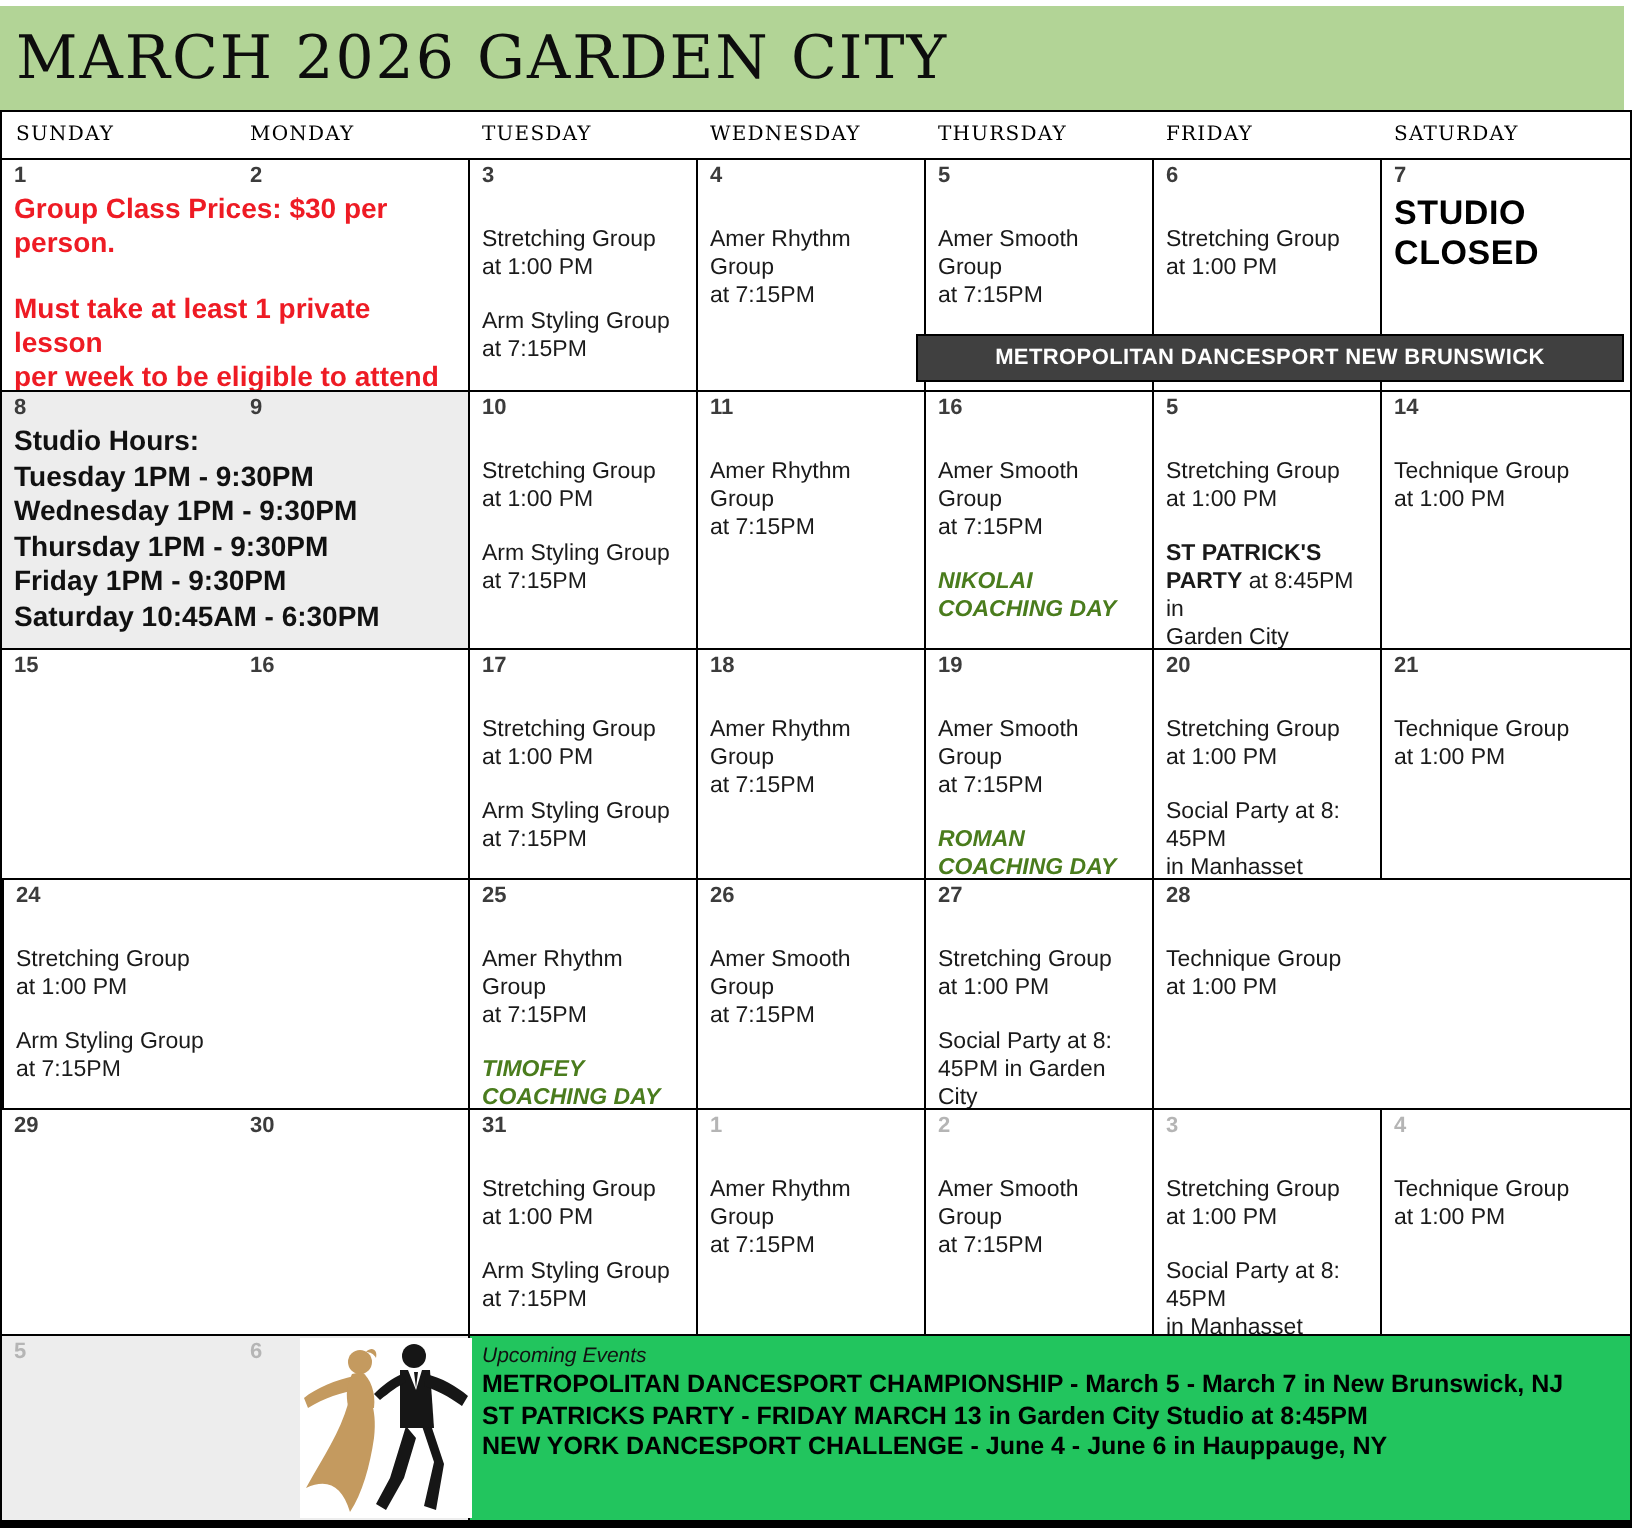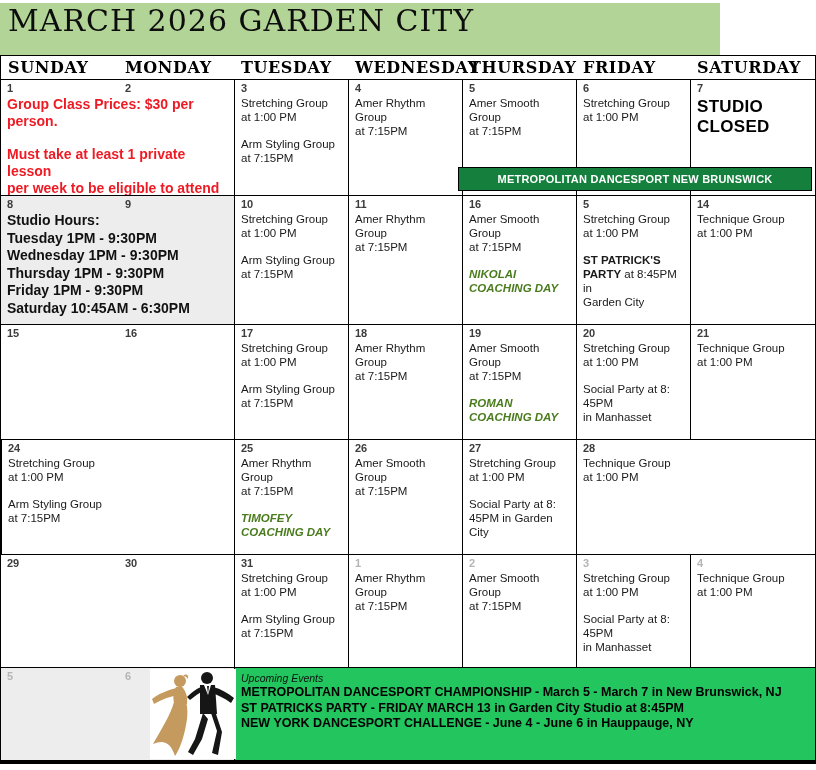--- a/index.html
+++ b/index.html
@@ -1,58 +1,58 @@
 <!DOCTYPE html>
 <html><head>
 <meta charset="utf-8">
 <style>
   * { margin:0; padding:0; box-sizing:border-box; }
   body { background:#fff; font-family:"Liberation Sans", sans-serif; }
   .page { width:816px; height:770px; background:#fff; position:relative; overflow:hidden; }
 
   
-  .titlebar { margin-top:3px; width:720px; height:52px; background:#b2d496;
-    display:flex; align-items:flex-start; }
+  .titlebar { margin-top:3px; width:812px; height:52px; background:#b2d496;
+    display:flex; align-items:center; }
   .titlebar h1 { font-family:"DejaVu Serif", serif; font-weight:normal;
     font-size:30px; letter-spacing:1px; color:#0d0d0d; padding-left:8px; white-space:nowrap; }
 
   
   .cal { width:816px; border-left:1px solid #000; border-right:1px solid #000;
     border-bottom:4px solid #000; position:relative; background:#fff; }
 
   
   .dow { display:grid; grid-template-columns:117px 116px 114px 114px 114px 114px 125px;
     height:25px; border-top:1px solid #000; border-bottom:1px solid #000; align-items:center; }
-  .dow span { font-family:"DejaVu Serif", serif; font-weight:bold; font-size:16px;
+  .dow span { font-family:"DejaVu Serif", serif; font-weight:normal; font-size:10px;
     letter-spacing:0.6px; color:#000; padding-left:7px; white-space:nowrap; }
 
   
   .week { display:grid; grid-template-columns:233px 114px 114px 114px 114px 125px;
     border-bottom:1px solid #000; position:relative; background:#fff; }
   .week:last-child { border-bottom:none; }
   .cell { padding:2px 4px 2px 6px; overflow:hidden; position:relative; }
   .cell.day, .cell.wide { border-left:1px solid #000; }
   .cell.shaded { background:#ededed; }
   .num { display:block; font-weight:bold; font-size:11px; color:#3c3c3c; line-height:13px; }
   .num.muted { color:#b5b5b5; }
   .num2 { position:absolute; left:124px; top:2px; }
 
-  .ev { font-size:11.5px; line-height:1.22; color:#1a1a1a; white-space:pre-wrap; margin-top:1px; }
+  .ev { font-size:11.5px; line-height:1.22; color:#1a1a1a; white-space:pre-wrap; margin-top:18px; }
   .ev + .ev { margin-top:13px; }
   .ev.coaching { color:#4a7c1d; font-weight:bold; font-style:italic; }
   .ev.big { font-size:17px; font-weight:bold; letter-spacing:0.3px; color:#000; line-height:1.2; margin-top:2px; }
   .ev b { font-weight:bold; }
 
   .notice { margin-top:1px; font-weight:bold; font-size:14px; color:#ee1b24;
     line-height:1.2; white-space:pre-wrap; }
   .hours { margin-top:1px; font-weight:bold; font-size:14px; color:#111;
     line-height:1.25; white-space:pre-wrap; }
 
   .banner { position:absolute; left:457px; top:87px; width:354px; height:24px;
-    background:#15803d; border:1px solid #000; color:#fff; font-weight:bold;
+    background:#404040; border:1px solid #000; color:#fff; font-weight:bold;
     font-size:11px; letter-spacing:0.2px; display:flex; align-items:center; justify-content:center;
     white-space:nowrap; }
 
   .wide { grid-column:2 / 7; padding:4px 6px; background:#22c55e; }
   .up-head { font-size:10.5px; font-style:italic; color:#111; margin-bottom:1px; }
   .up-line { font-size:12.5px; font-weight:bold; color:#000; line-height:1.25; white-space:nowrap; }
 
   .dancers { position:absolute; left:149px; top:614px; width:86px; height:90px; background:#fff; }
 </style>
 </head>

